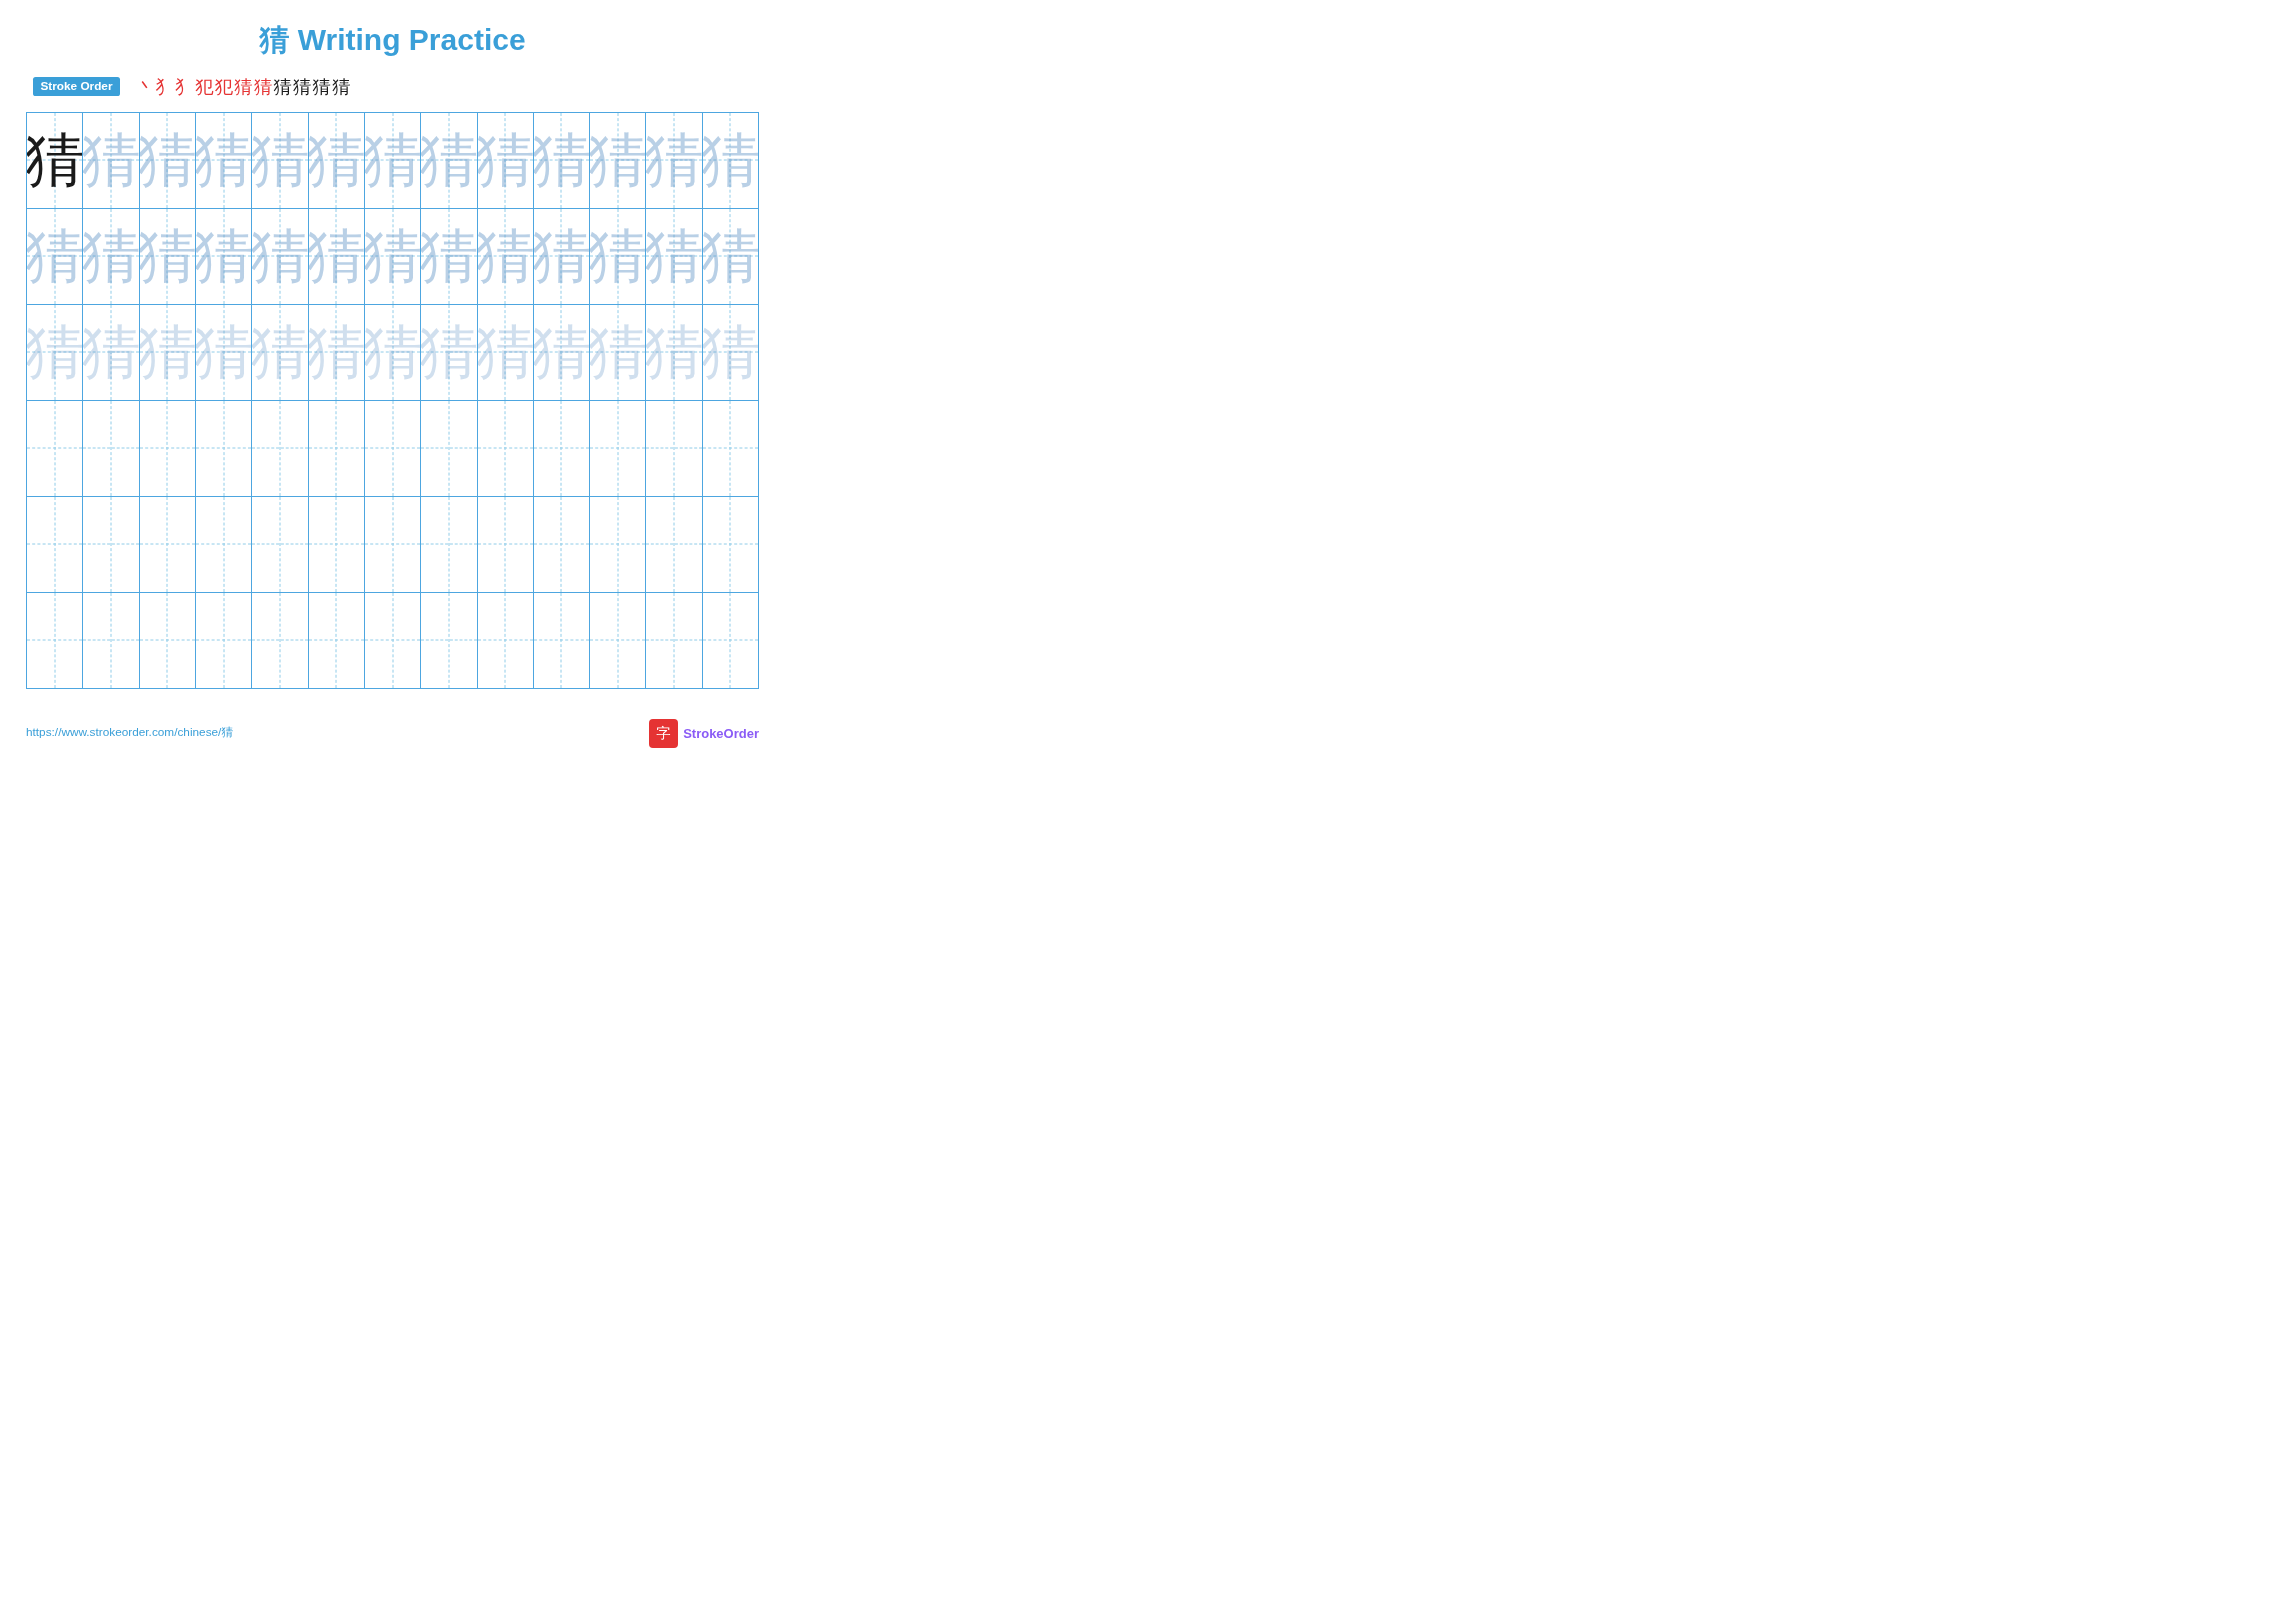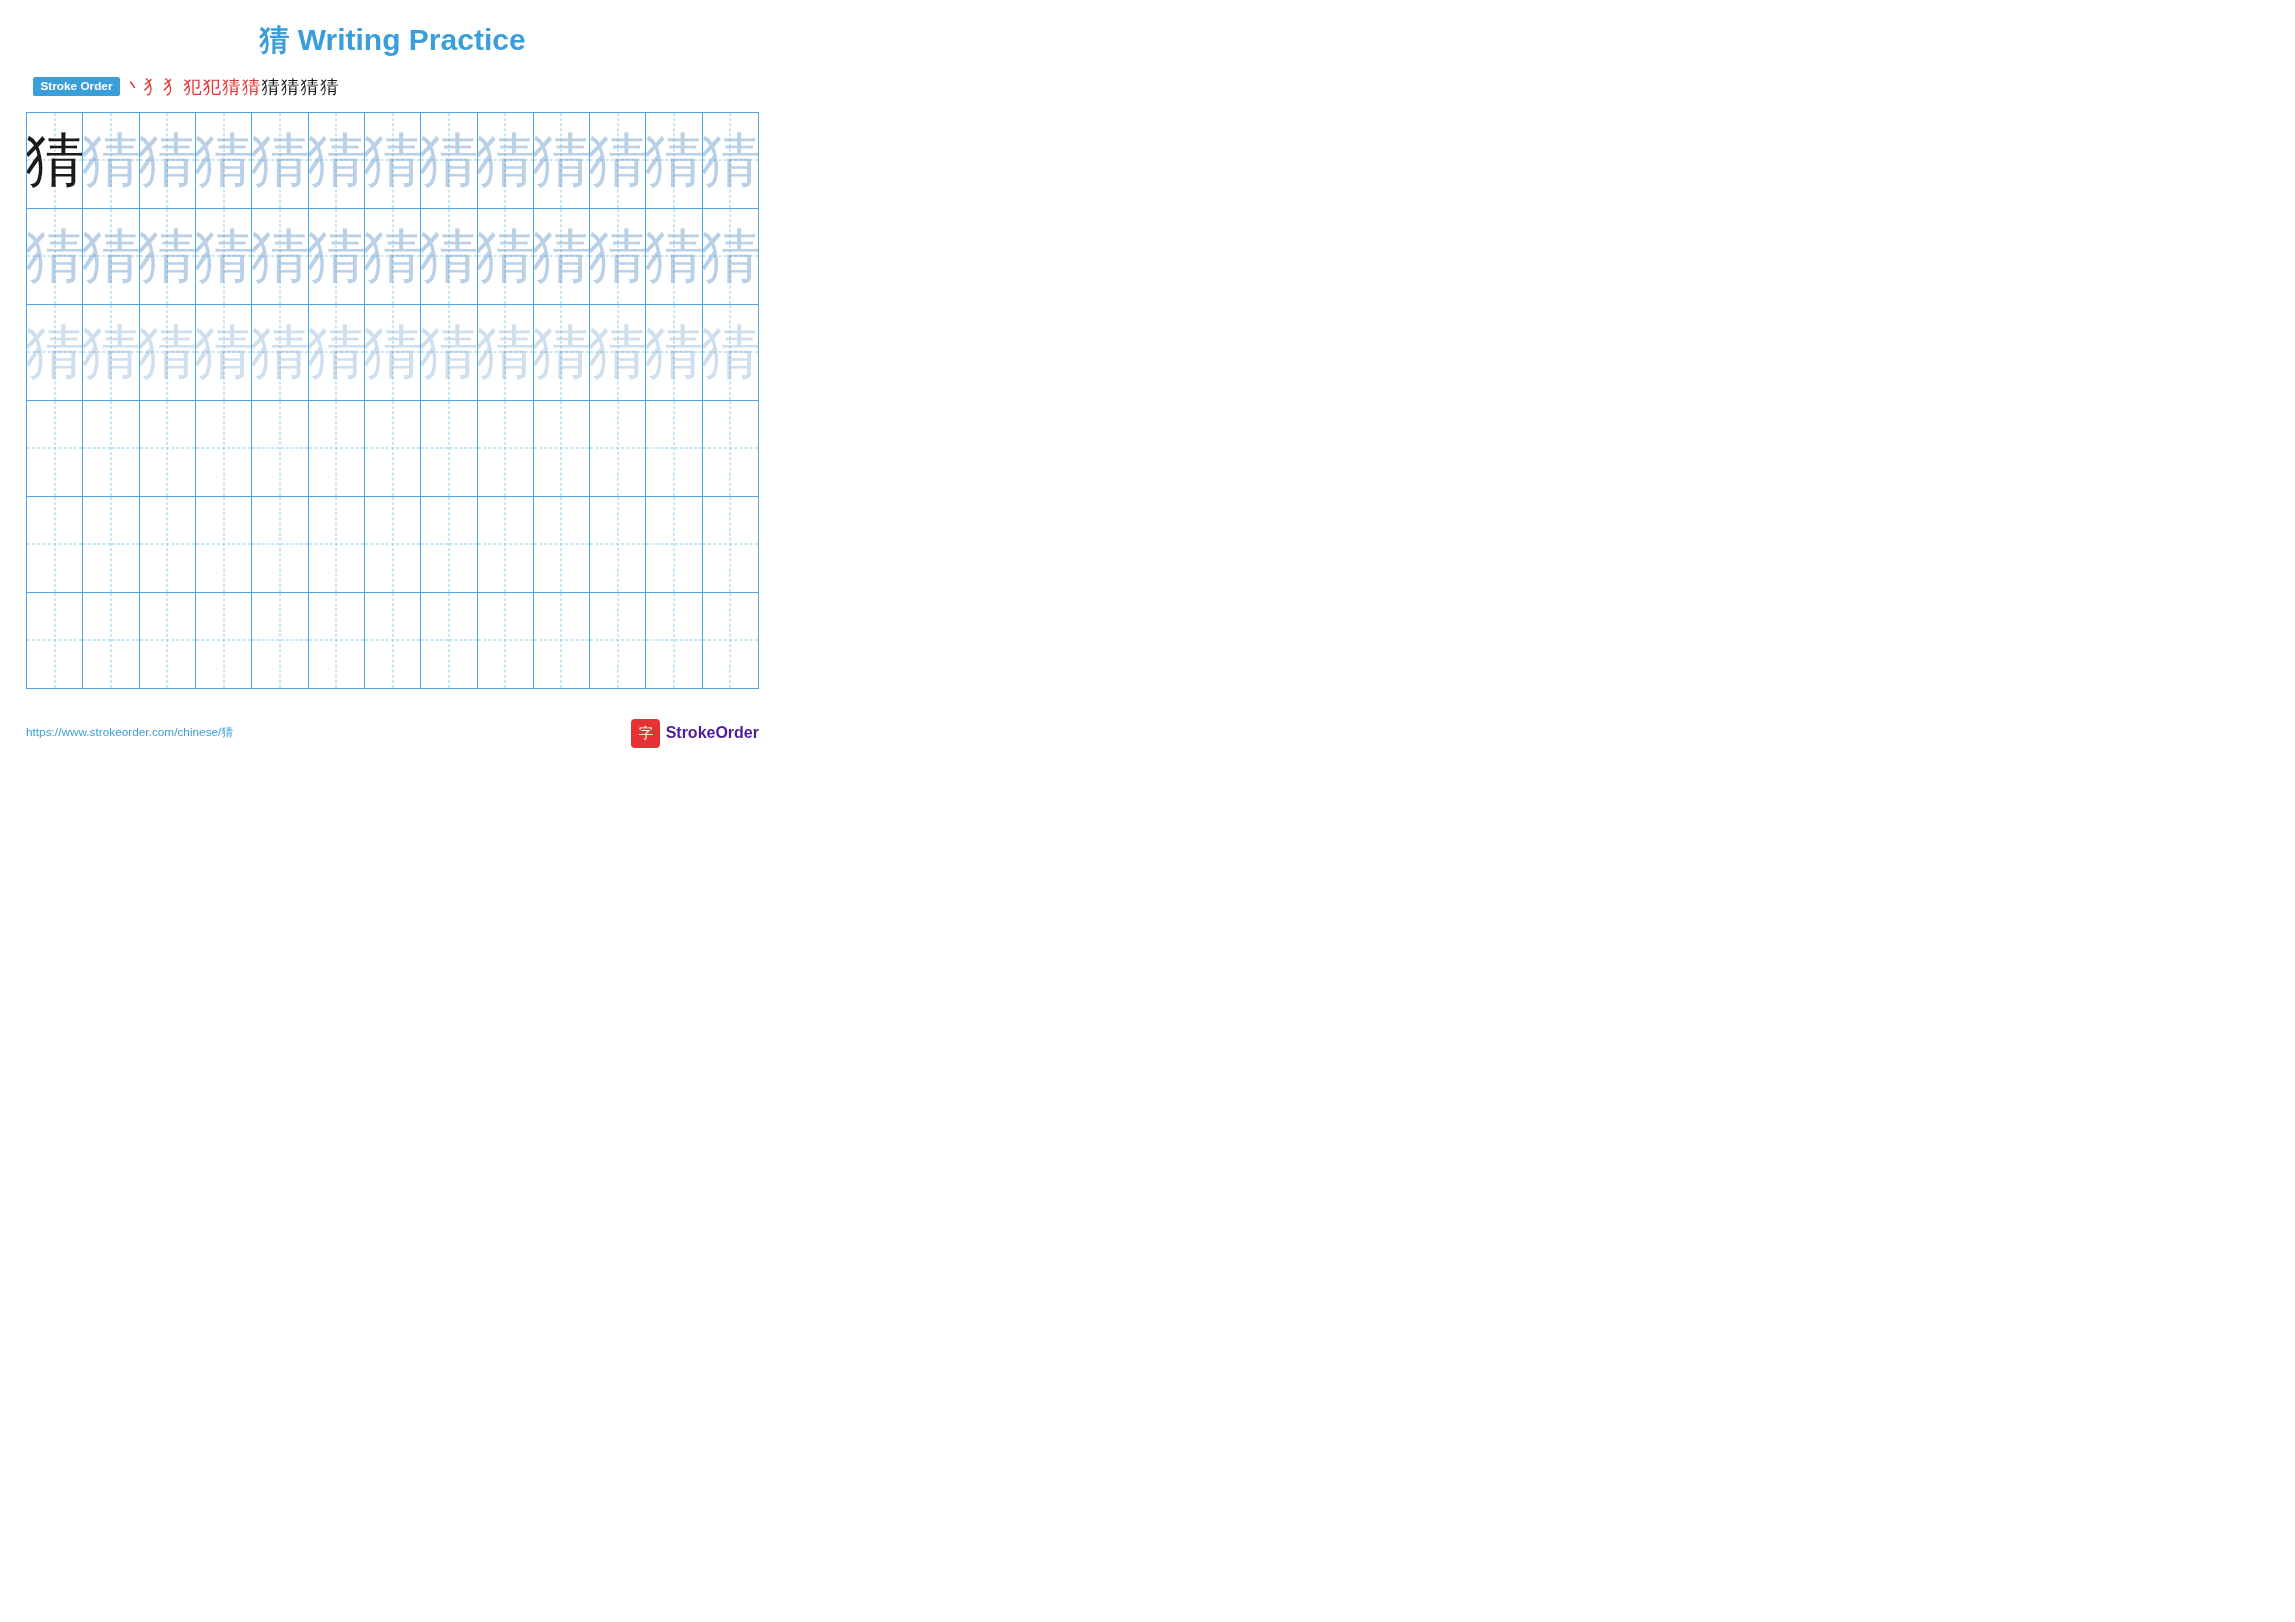--- a/index.html
+++ b/index.html
@@ -20,21 +20,21 @@
       font-weight: bold;
       color: #3a9fd8;
       margin-bottom: 13px;
       font-family: Arial, sans-serif;
     }
 
     
     .stroke-order-row {
       display: flex;
       align-items: center;
-      gap: 4px;
+      gap: 16px;
       margin-bottom: 13px;
       margin-left: 6.5px;
     }
 
     .stroke-order-badge {
       background: #3a9fd8;
       color: white;
       padding: 2.6px 7.9px;
       border-radius: 2.6px;
       font-size: 11.8px;
@@ -157,23 +157,23 @@
       border-radius: 3.9px;
       display: flex;
       align-items: center;
       justify-content: center;
       color: white;
       font-size: 14.4px;
       font-family: serif;
     }
 
     .footer-logo-text {
-      font-size: 16px;
+      font-size: 13px;
       font-weight: bold;
-      color: #4c1d95;
+      color: #8b5cf6;
       font-family: Arial, sans-serif;
     }
   </style>
 </head>
 <body>
 
 <div class="title">猜 Writing Practice</div>
 
 <div class="stroke-order-row">
   <div class="stroke-order-badge">Stroke Order</div>

